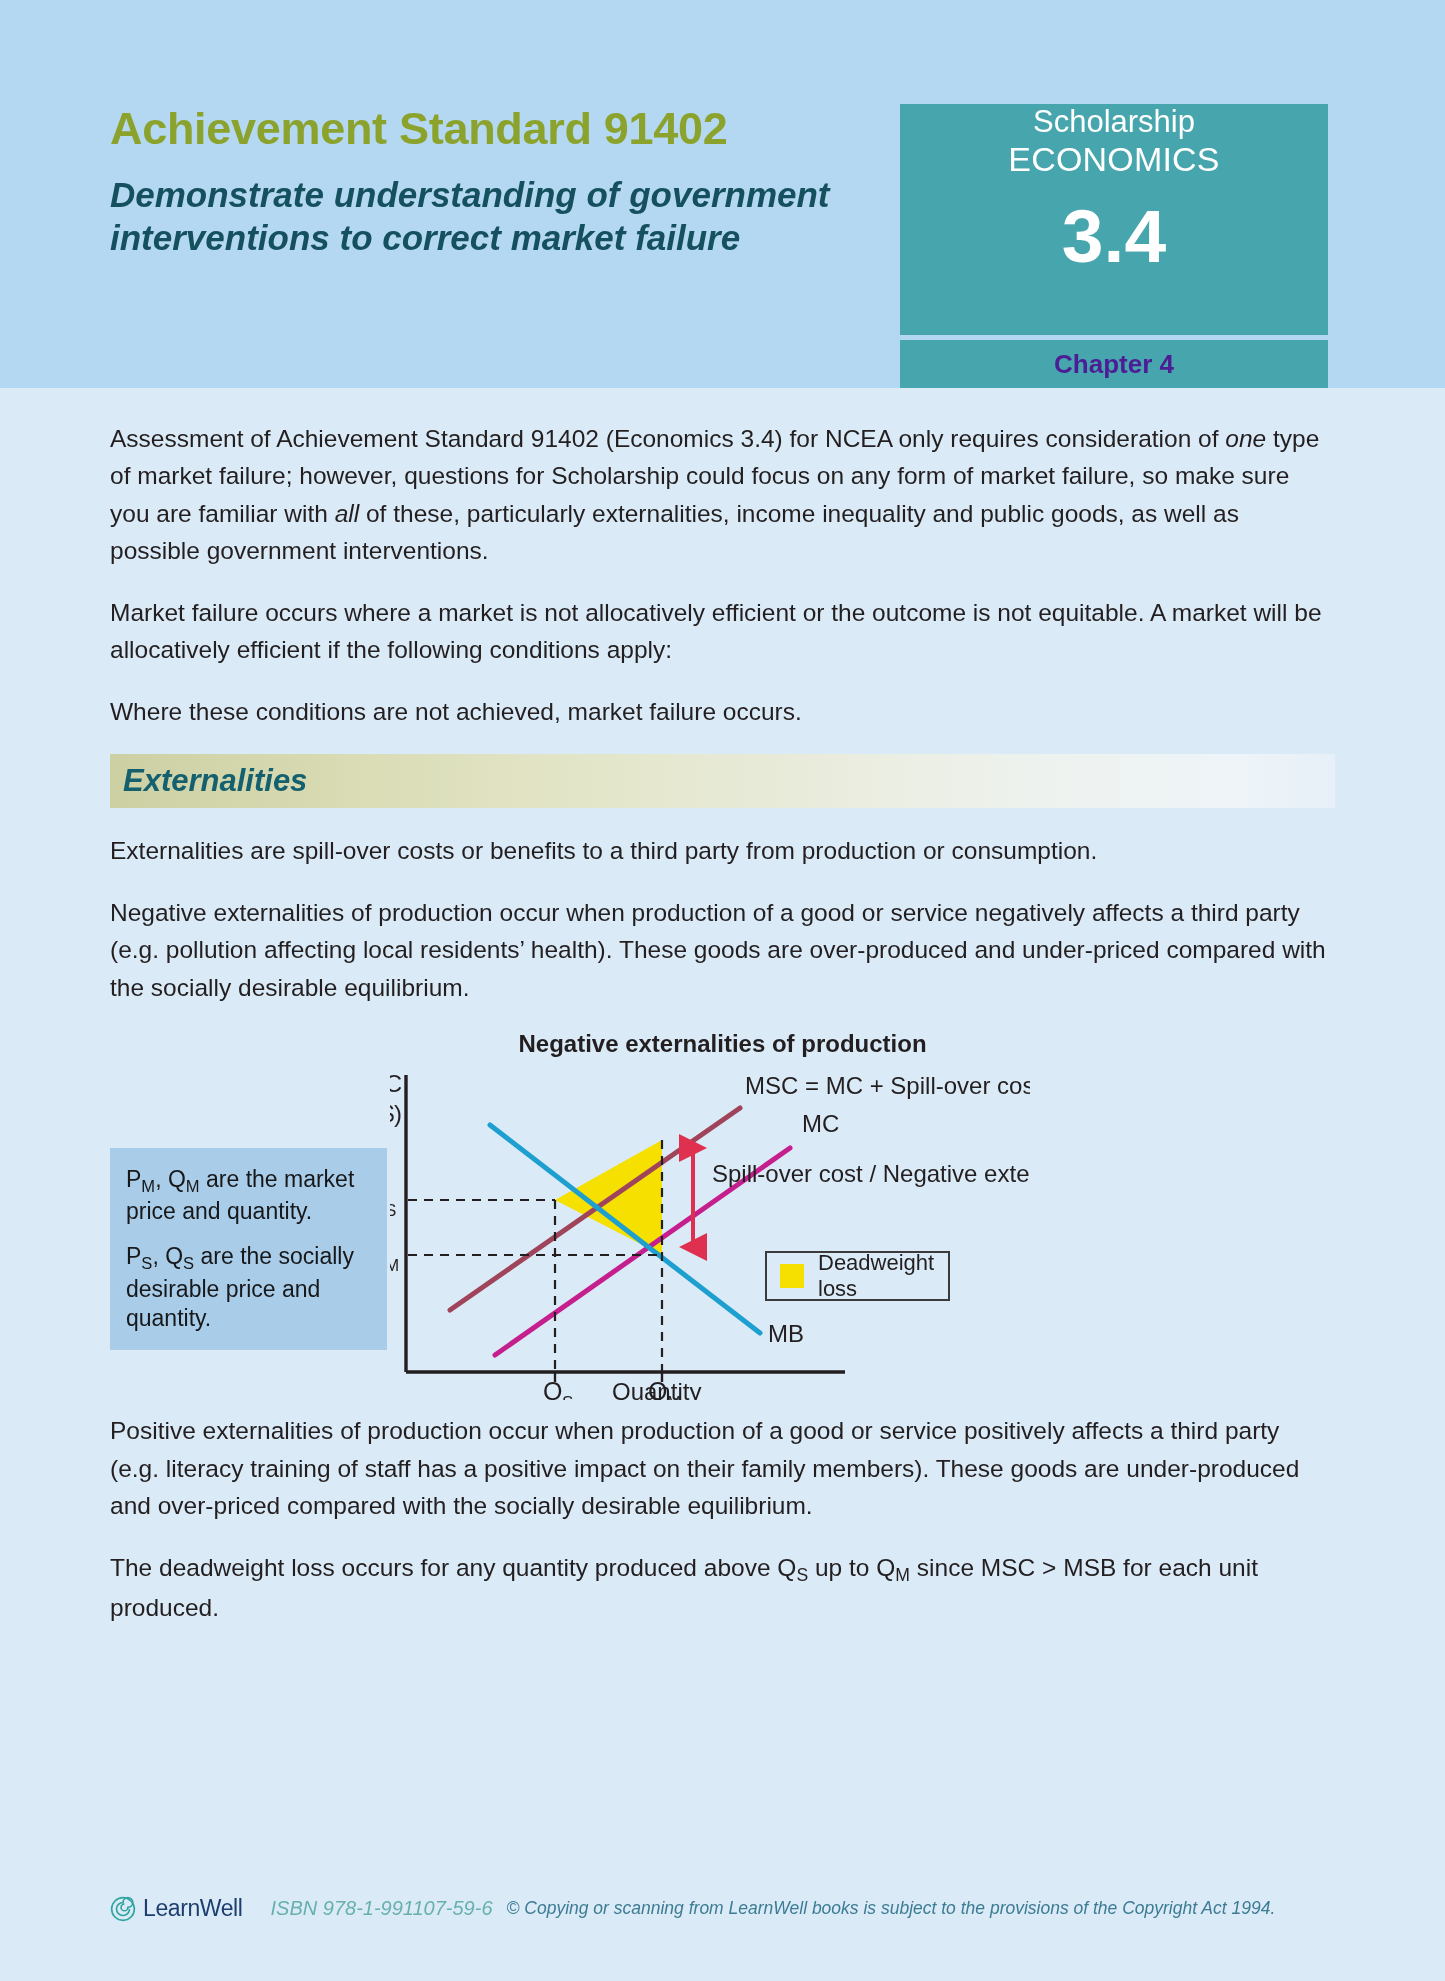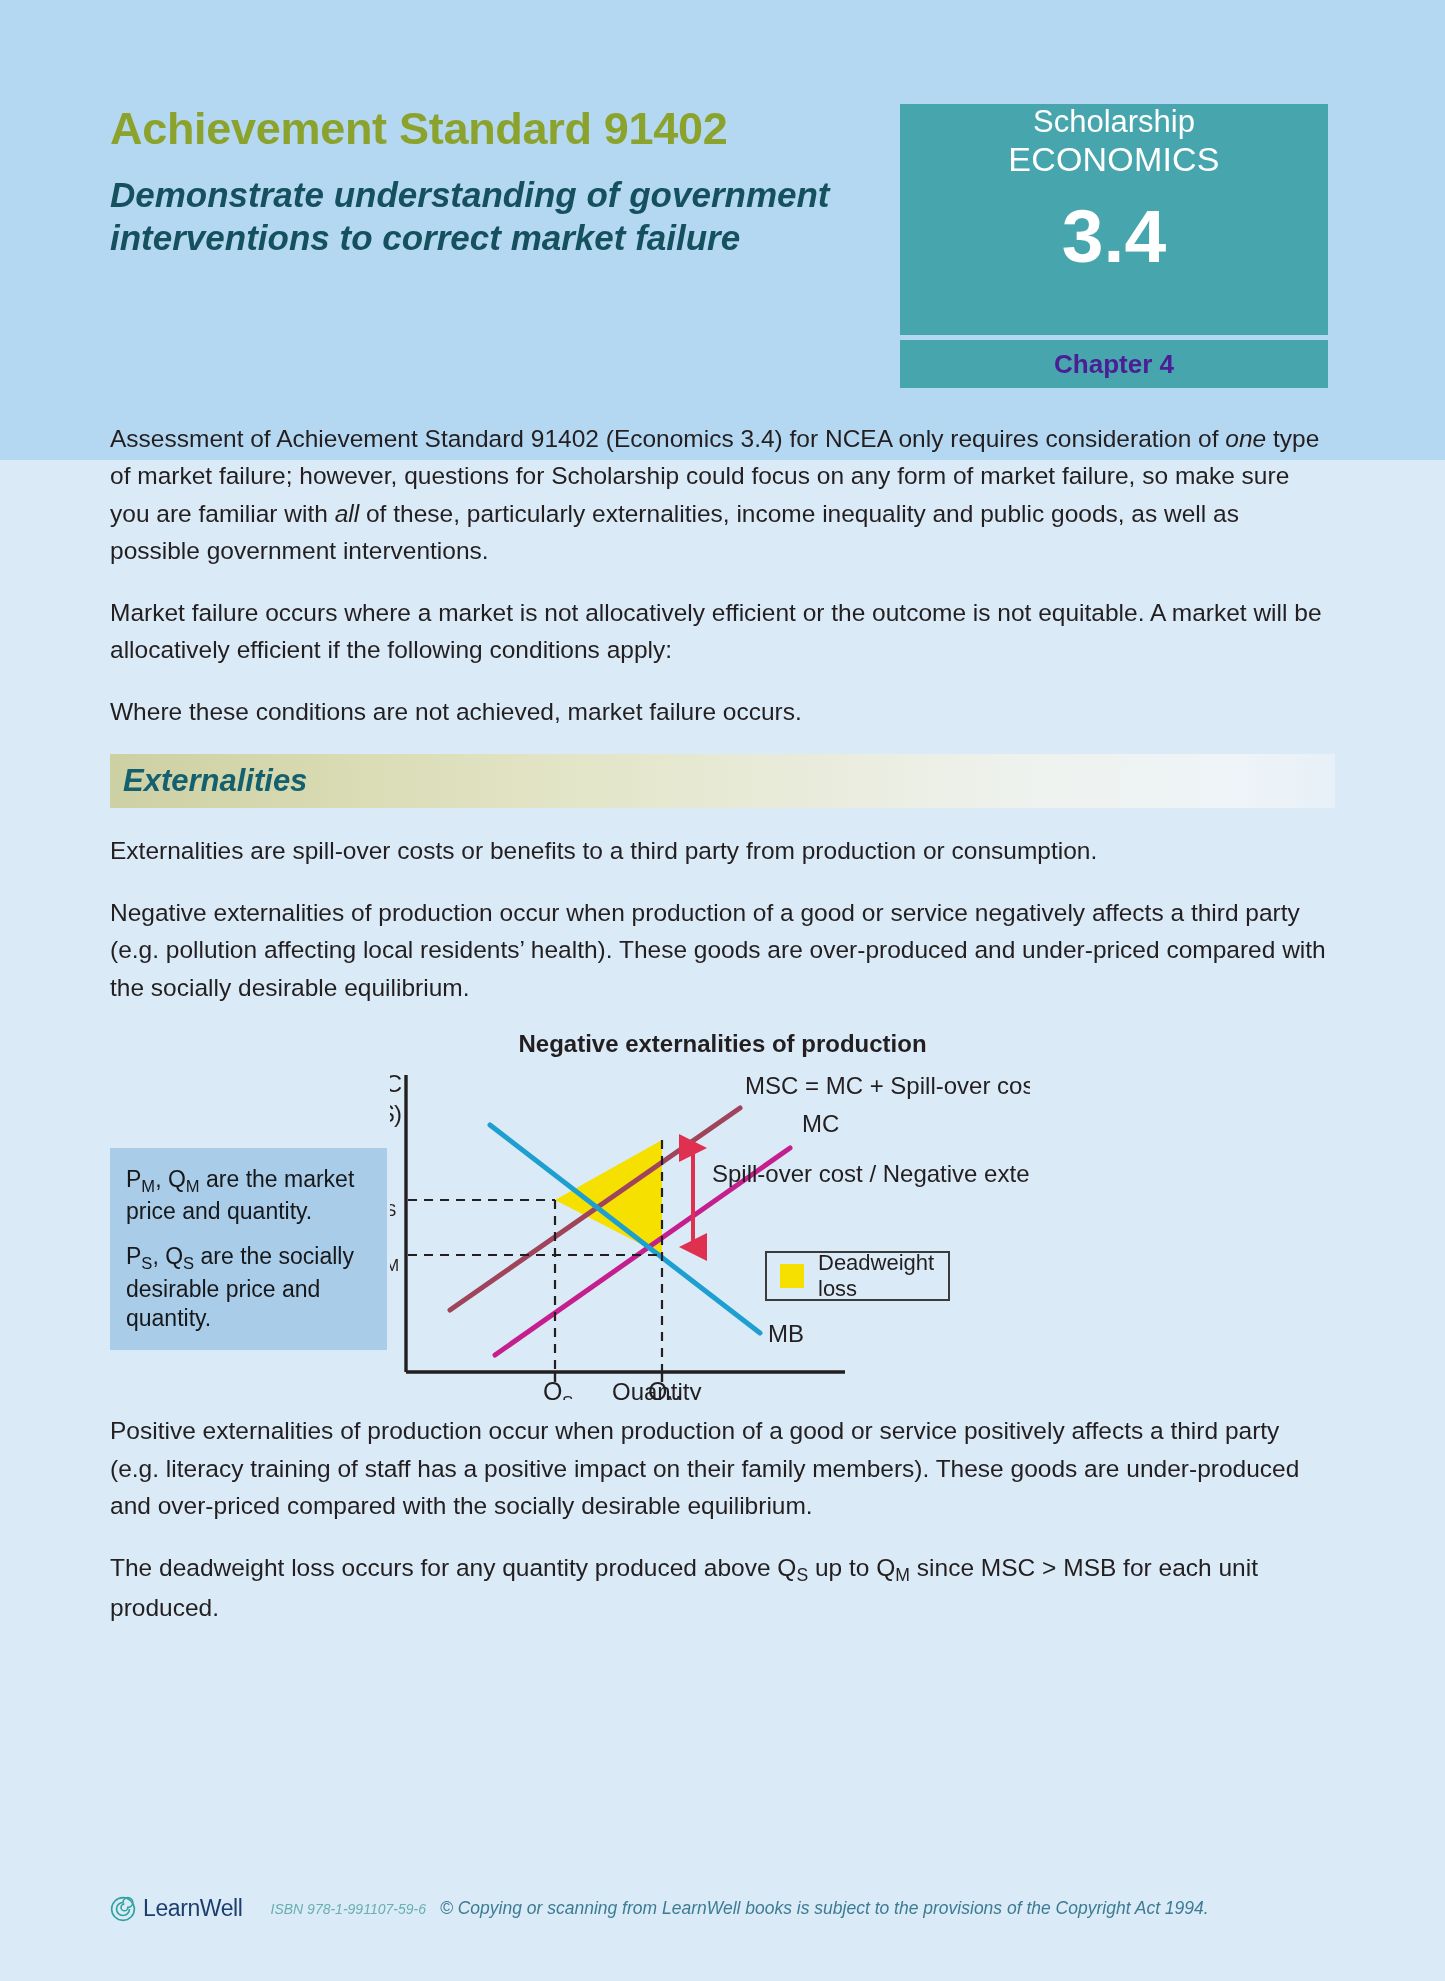--- a/index.html
+++ b/index.html
@@ -13,21 +13,21 @@
     font-family: "Liberation Sans", sans-serif;
     position: relative;
     overflow: hidden;
   }
 
   
   .header-band {
     position: absolute;
     left: 0; top: 0;
     width: 1445px;
-    height: 460px;
+    height: 388px;
     background: #b5d8f2;
   }
   .header-inner {
     position: absolute;
     left: 110px; top: 105px;
     width: 790px;
   }
   .as-title {
     font-size: 45px;
     font-weight: bold;
@@ -220,21 +220,21 @@
     flex: none;
     margin-right: 7px;
   }
   .logo-text {
     font-size: 23px;
     color: #1d3f6e;
     letter-spacing: -0.4px;
     margin-right: 28px;
   }
   .isbn {
-    font-size: 14px;
+    font-size: 20px;
     font-style: italic;
     color: #67b0ad;
     margin-right: 14px;
     white-space: nowrap;
   }
   .copyright {
     font-size: 17.5px;
     font-style: italic;
     color: #3c7c93;
     white-space: nowrap;

